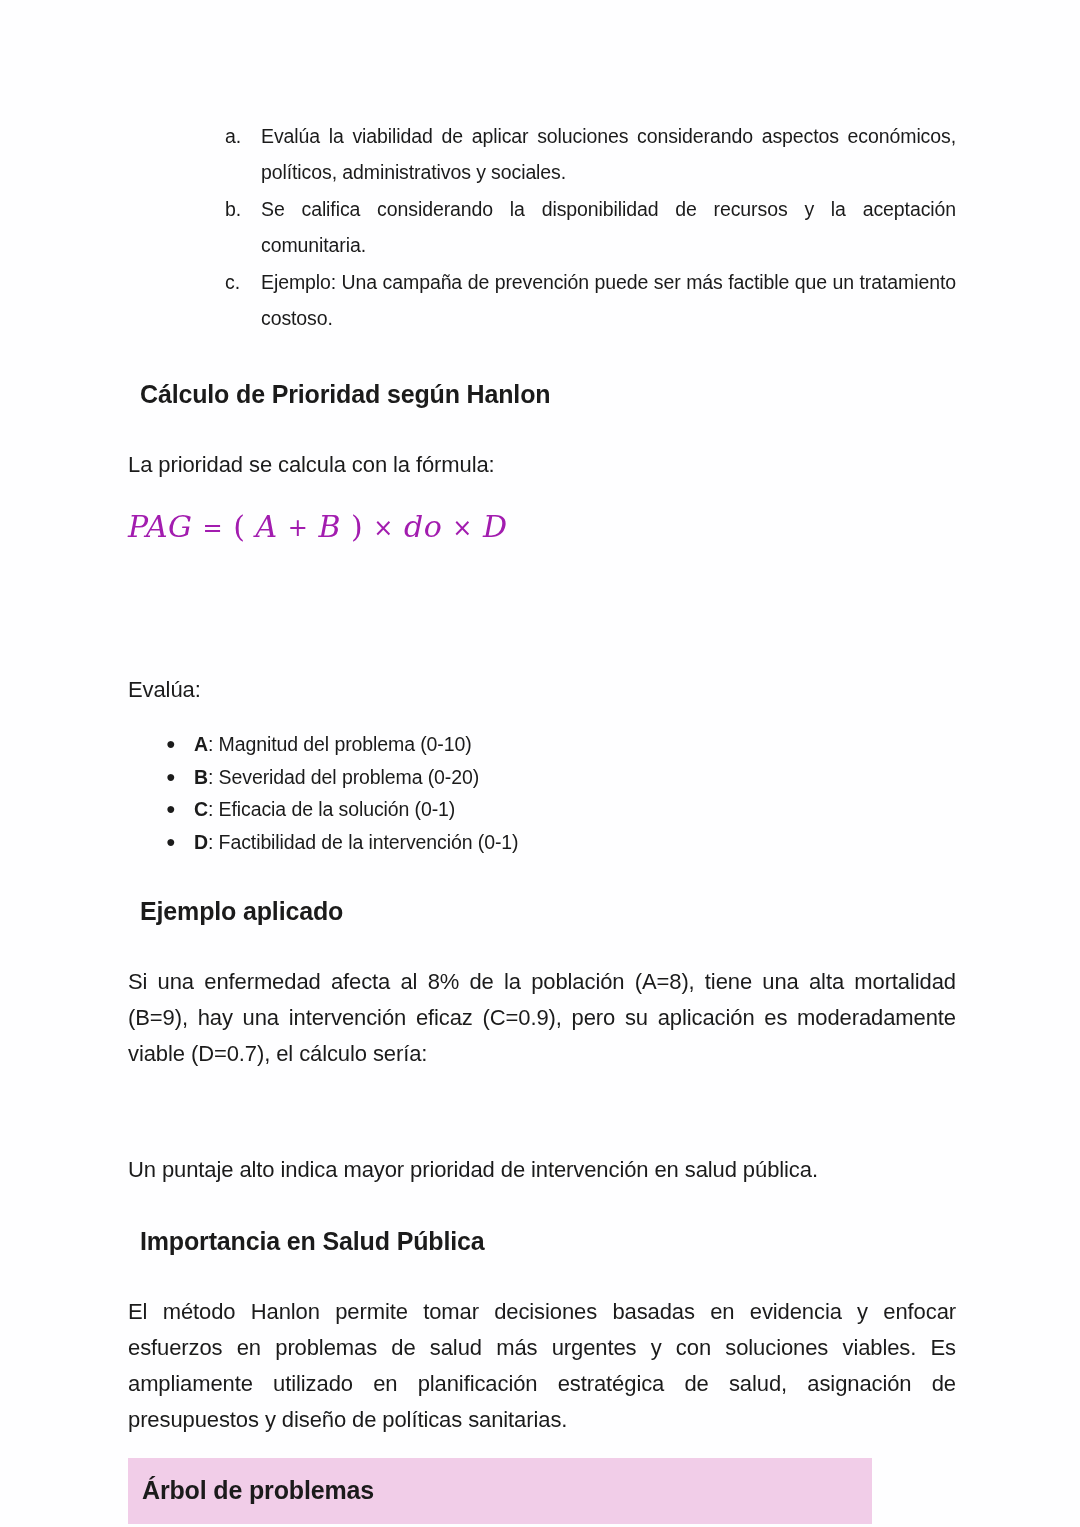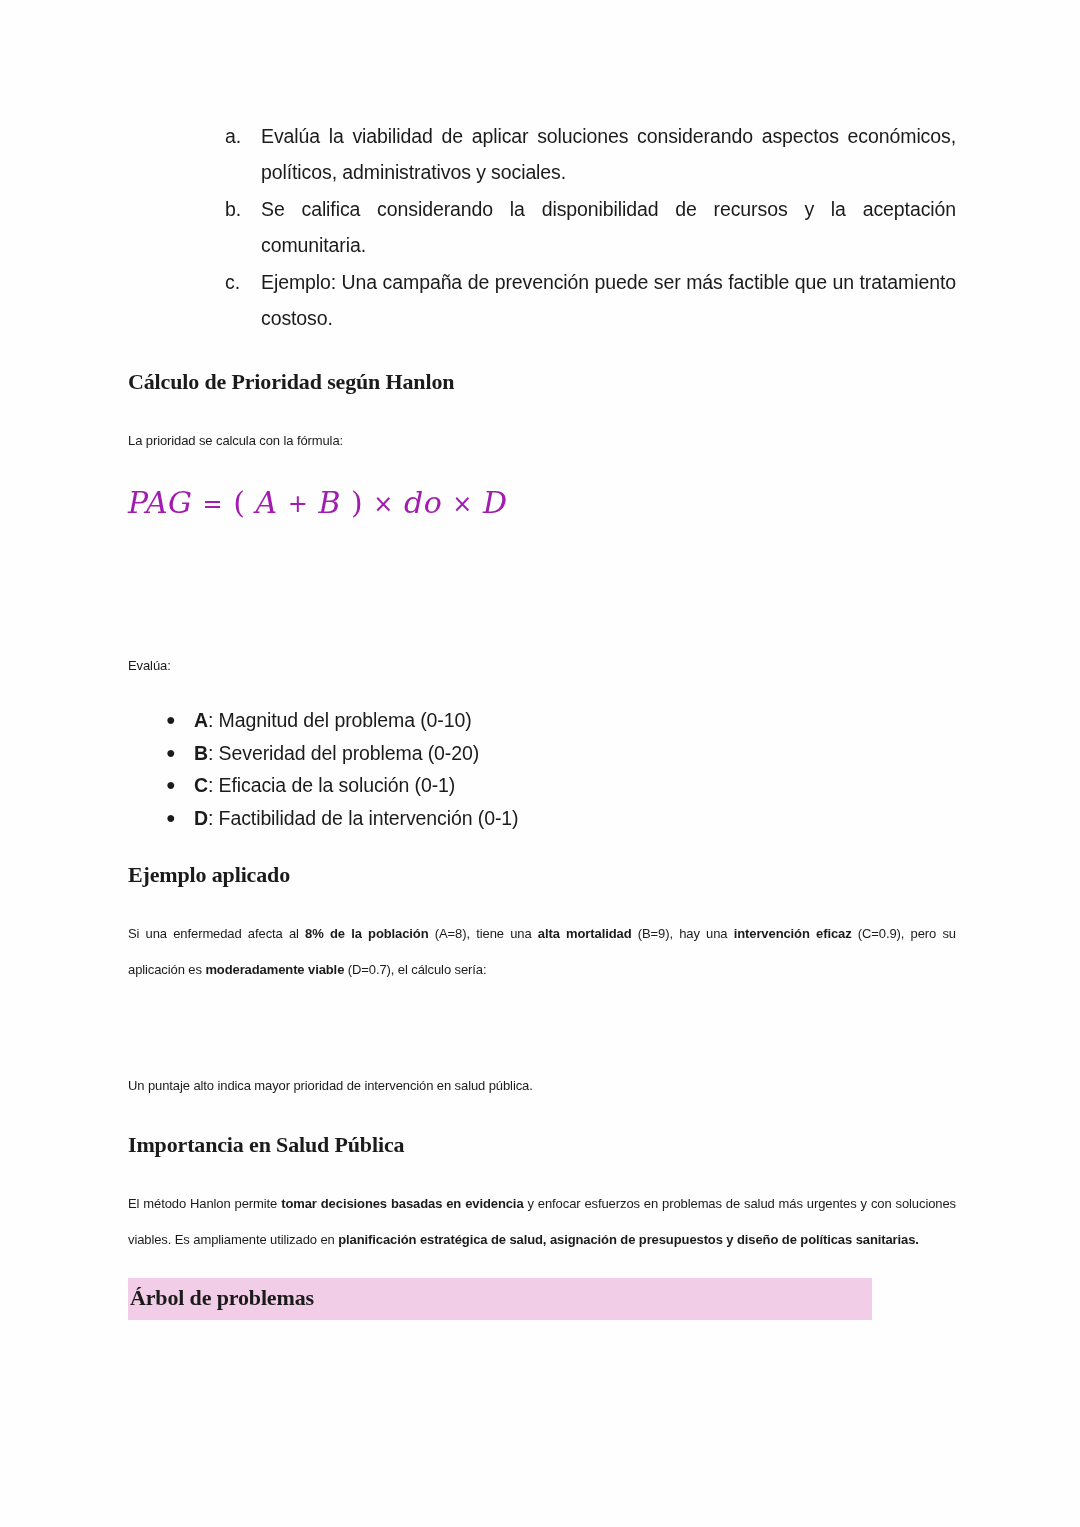--- a/index.html
+++ b/index.html
@@ -54,40 +54,39 @@
     left: 97px;
     top: 0;
     width: 30px;
     text-align: left;
     font-size: 19.5px;
     line-height: 36px;
   }
 
   
   .h-sub {
-    font-size: 22px;
+    font-size: 25px;
     font-weight: bold;
     line-height: 30px;
     letter-spacing: -0.15px;
-    margin: 0;
-    font-family: Liberation Serif, serif;
+    margin: 12px;
   }
 
   
   p.body {
-    font-size: 13px;
+    font-size: 22px;
     line-height: 36px;
     margin: 0;
     letter-spacing: -0.1px;
   }
   p.body.justify {
     text-align: justify;
     text-justify: inter-word;
   }
-  p.body b { font-weight: bold; }
+  p.body b { font-weight: normal; }
 
   
   .formula {
     font-family: "DejaVu Serif", "Liberation Serif", serif;
     font-style: italic;
     font-size: 30px;
     color: #a21caf;
     white-space: nowrap;
     letter-spacing: 0.5px;
   }

